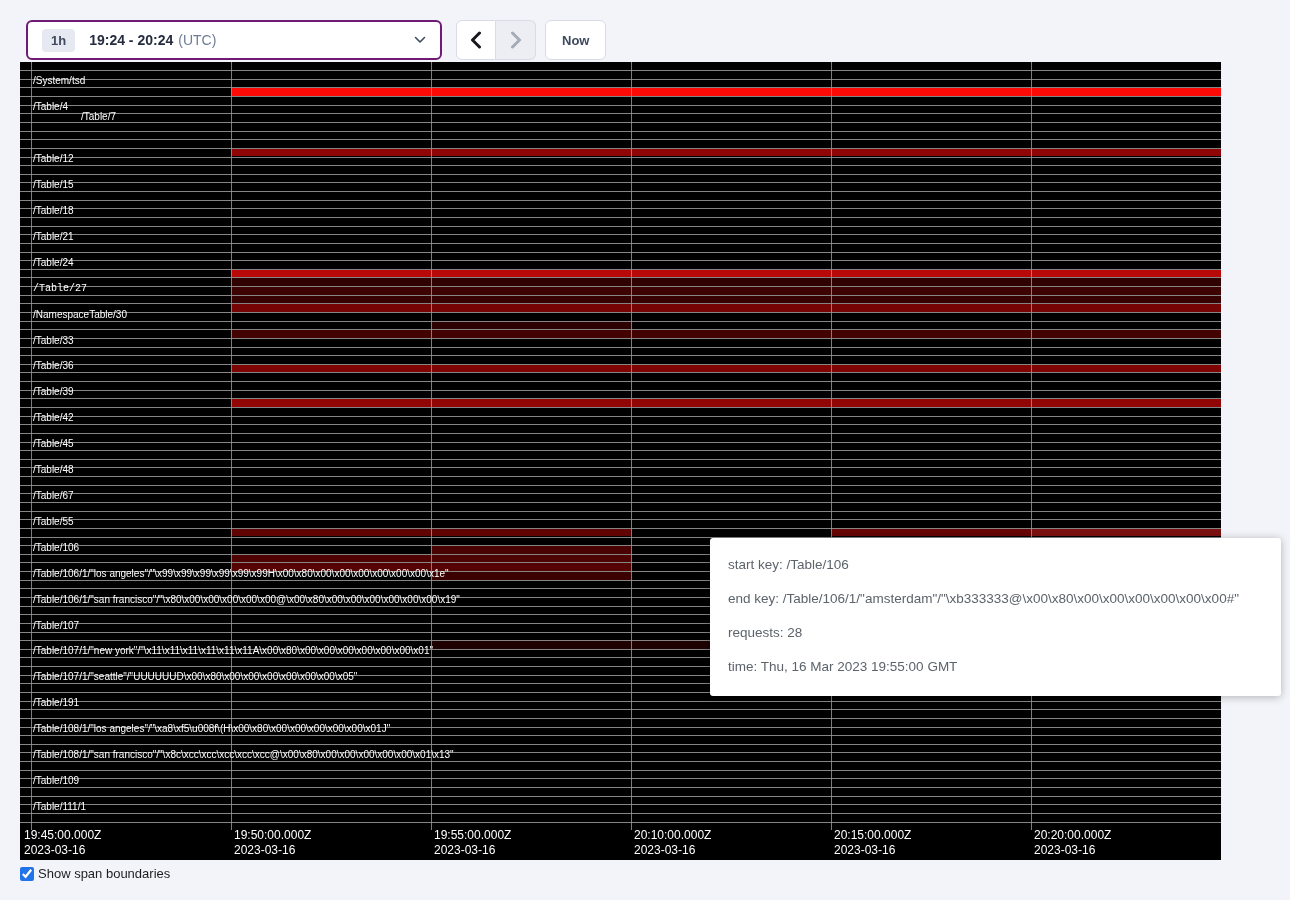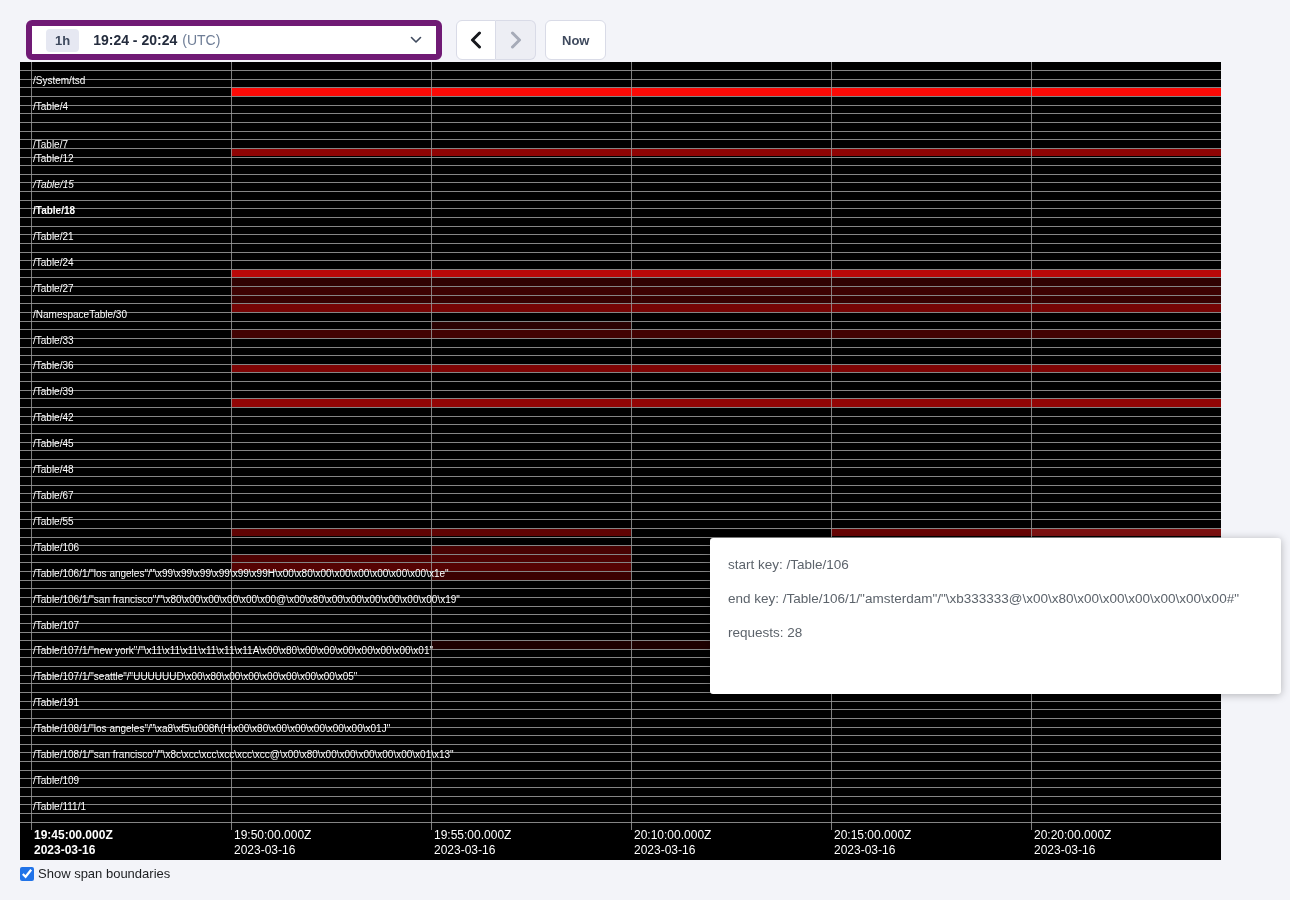--- a/index.html
+++ b/index.html
@@ -8,21 +8,21 @@
     background:#f3f4f9;
     font-family:"Liberation Sans","DejaVu Sans",sans-serif;
     position:relative;
     overflow:hidden;
   }
   .page { position:relative; width:1290px; height:900px; }
 
   
   .time-select {
     position:absolute; left:26px; top:20px; width:416px; height:40px;
-    background:#ffffff; border:6px solid #701a75; border-radius:6px;
+    background:#ffffff; border:2px solid #701a75; border-radius:6px;
     display:flex; align-items:center; cursor:pointer;
   }
   .badge {
     margin-left:14px; padding:4px 9px; background:#e6e8f2; border-radius:4px;
     font-size:13px; font-weight:bold; color:#3f4a5e;
   }
   .range { margin-left:14px; font-size:14px; font-weight:bold; color:#242c3d; }
   .tz { margin-left:5px; font-size:14px; color:#6e7d96; }
   .chev { margin-left:auto; margin-right:14px; }
 
@@ -212,27 +212,27 @@
         <div class="band" style="top: 510.045px; height: 7.63636px; left: 411px; width: 200px; background: rgb(59, 1, 1);"></div>
         <div class="band" style="top: 579.136px; height: 7.63636px; left: 411px; width: 790px; background: rgb(30, 0, 0);"></div>
         <div class="vline" style="left: 11px;"></div>
         <div class="vline" style="left: 211px;"></div>
         <div class="vline" style="left: 411px;"></div>
         <div class="vline" style="left: 611px;"></div>
         <div class="vline" style="left: 811px;"></div>
         <div class="vline" style="left: 1011px;"></div>
         <div class="rowlabel" style="top: 12.4091px;">/System/tsd</div>
         <div class="rowlabel" style="top: 38.3182px;">/Table/4</div>
-        <div class="rowlabel" style="top: 76px;">/Table/7</div>
+        <div class="rowlabel" style="top: 48px; padding-left: 48px;">/Table/7</div>
         <div class="rowlabel" style="top: 90.1364px;">/Table/12</div>
-        <div class="rowlabel" style="top: 116.045px; font-style: italic;">/Table/15</div>
-        <div class="rowlabel" style="top: 141.955px; font-weight: bold;">/Table/18</div>
+        <div class="rowlabel" style="top: 116.045px;">/Table/15</div>
+        <div class="rowlabel" style="top: 141.955px;">/Table/18</div>
         <div class="rowlabel" style="top: 167.864px;">/Table/21</div>
         <div class="rowlabel" style="top: 193.773px;">/Table/24</div>
-        <div class="rowlabel" style="top: 219.682px;">/Table/27</div>
+        <div class="rowlabel" style="top: 219.682px; font-family: Liberation Mono, monospace;">/Table/27</div>
         <div class="rowlabel" style="top: 245.591px;">/NamespaceTable/30</div>
         <div class="rowlabel" style="top: 271.5px;">/Table/33</div>
         <div class="rowlabel" style="top: 297.409px;">/Table/36</div>
         <div class="rowlabel" style="top: 323.318px;">/Table/39</div>
         <div class="rowlabel" style="top: 349.227px;">/Table/42</div>
         <div class="rowlabel" style="top: 375.136px;">/Table/45</div>
         <div class="rowlabel" style="top: 401.045px;">/Table/48</div>
         <div class="rowlabel" style="top: 426.955px;">/Table/67</div>
         <div class="rowlabel" style="top: 452.864px;">/Table/55</div>
         <div class="rowlabel" style="top: 478.773px;">/Table/106</div>
@@ -241,21 +241,21 @@
         <div class="rowlabel" style="top: 556.5px;">/Table/107</div>
         <div class="rowlabel" style="top: 582.409px;">/Table/107/1/"new york"/"\x11\x11\x11\x11\x11\x11A\x00\x80\x00\x00\x00\x00\x00\x00\x01"</div>
         <div class="rowlabel" style="top: 608.318px;">/Table/107/1/"seattle"/"UUUUUUD\x00\x80\x00\x00\x00\x00\x00\x00\x05"</div>
         <div class="rowlabel" style="top: 634.227px;">/Table/191</div>
         <div class="rowlabel" style="top: 660.136px;">/Table/108/1/"los angeles"/"\xa8\xf5\u008f\(H\x00\x80\x00\x00\x00\x00\x00\x01J"</div>
         <div class="rowlabel" style="top: 686.045px;">/Table/108/1/"san francisco"/"\x8c\xcc\xcc\xcc\xcc\xcc@\x00\x80\x00\x00\x00\x00\x00\x01\x13"</div>
         <div class="rowlabel" style="top: 711.955px;">/Table/109</div>
         <div class="rowlabel" style="top: 737.864px;">/Table/111/1</div>
       </div>
     <div class="axis" id="axis">
-        <div class="tick" style="left: 14px; font-weight: bold;">
+        <div class="tick" style="left: 4px;">
           <div>19:45:00.000Z</div>
           <div>2023-03-16</div>
         </div>
         <div class="tick" style="left: 214px;">
           <div>19:50:00.000Z</div>
           <div>2023-03-16</div>
         </div>
         <div class="tick" style="left: 414px;">
           <div>19:55:00.000Z</div>
           <div>2023-03-16</div>
@@ -272,20 +272,21 @@
           <div>20:20:00.000Z</div>
           <div>2023-03-16</div>
         </div>
       </div>
   </div>
 
   <div class="tooltip" id="tooltip">
       <div class="tipline">start key: /Table/106</div>
       <div class="tipline">end key: /Table/106/1/"amsterdam"/"\xb333333@\x00\x80\x00\x00\x00\x00\x00\x00#"</div>
       <div class="tipline">requests: 28</div>
+      <div class="tipline">time: Thu, 16 Mar 2023 19:55:00 GMT</div>
     </div>
 
   <label class="check-row">
     <input type="checkbox" checked="" id="span-cb" style="">
     <span>Show span boundaries</span>
   </label>
 
 </div>
 
 </body></html>

